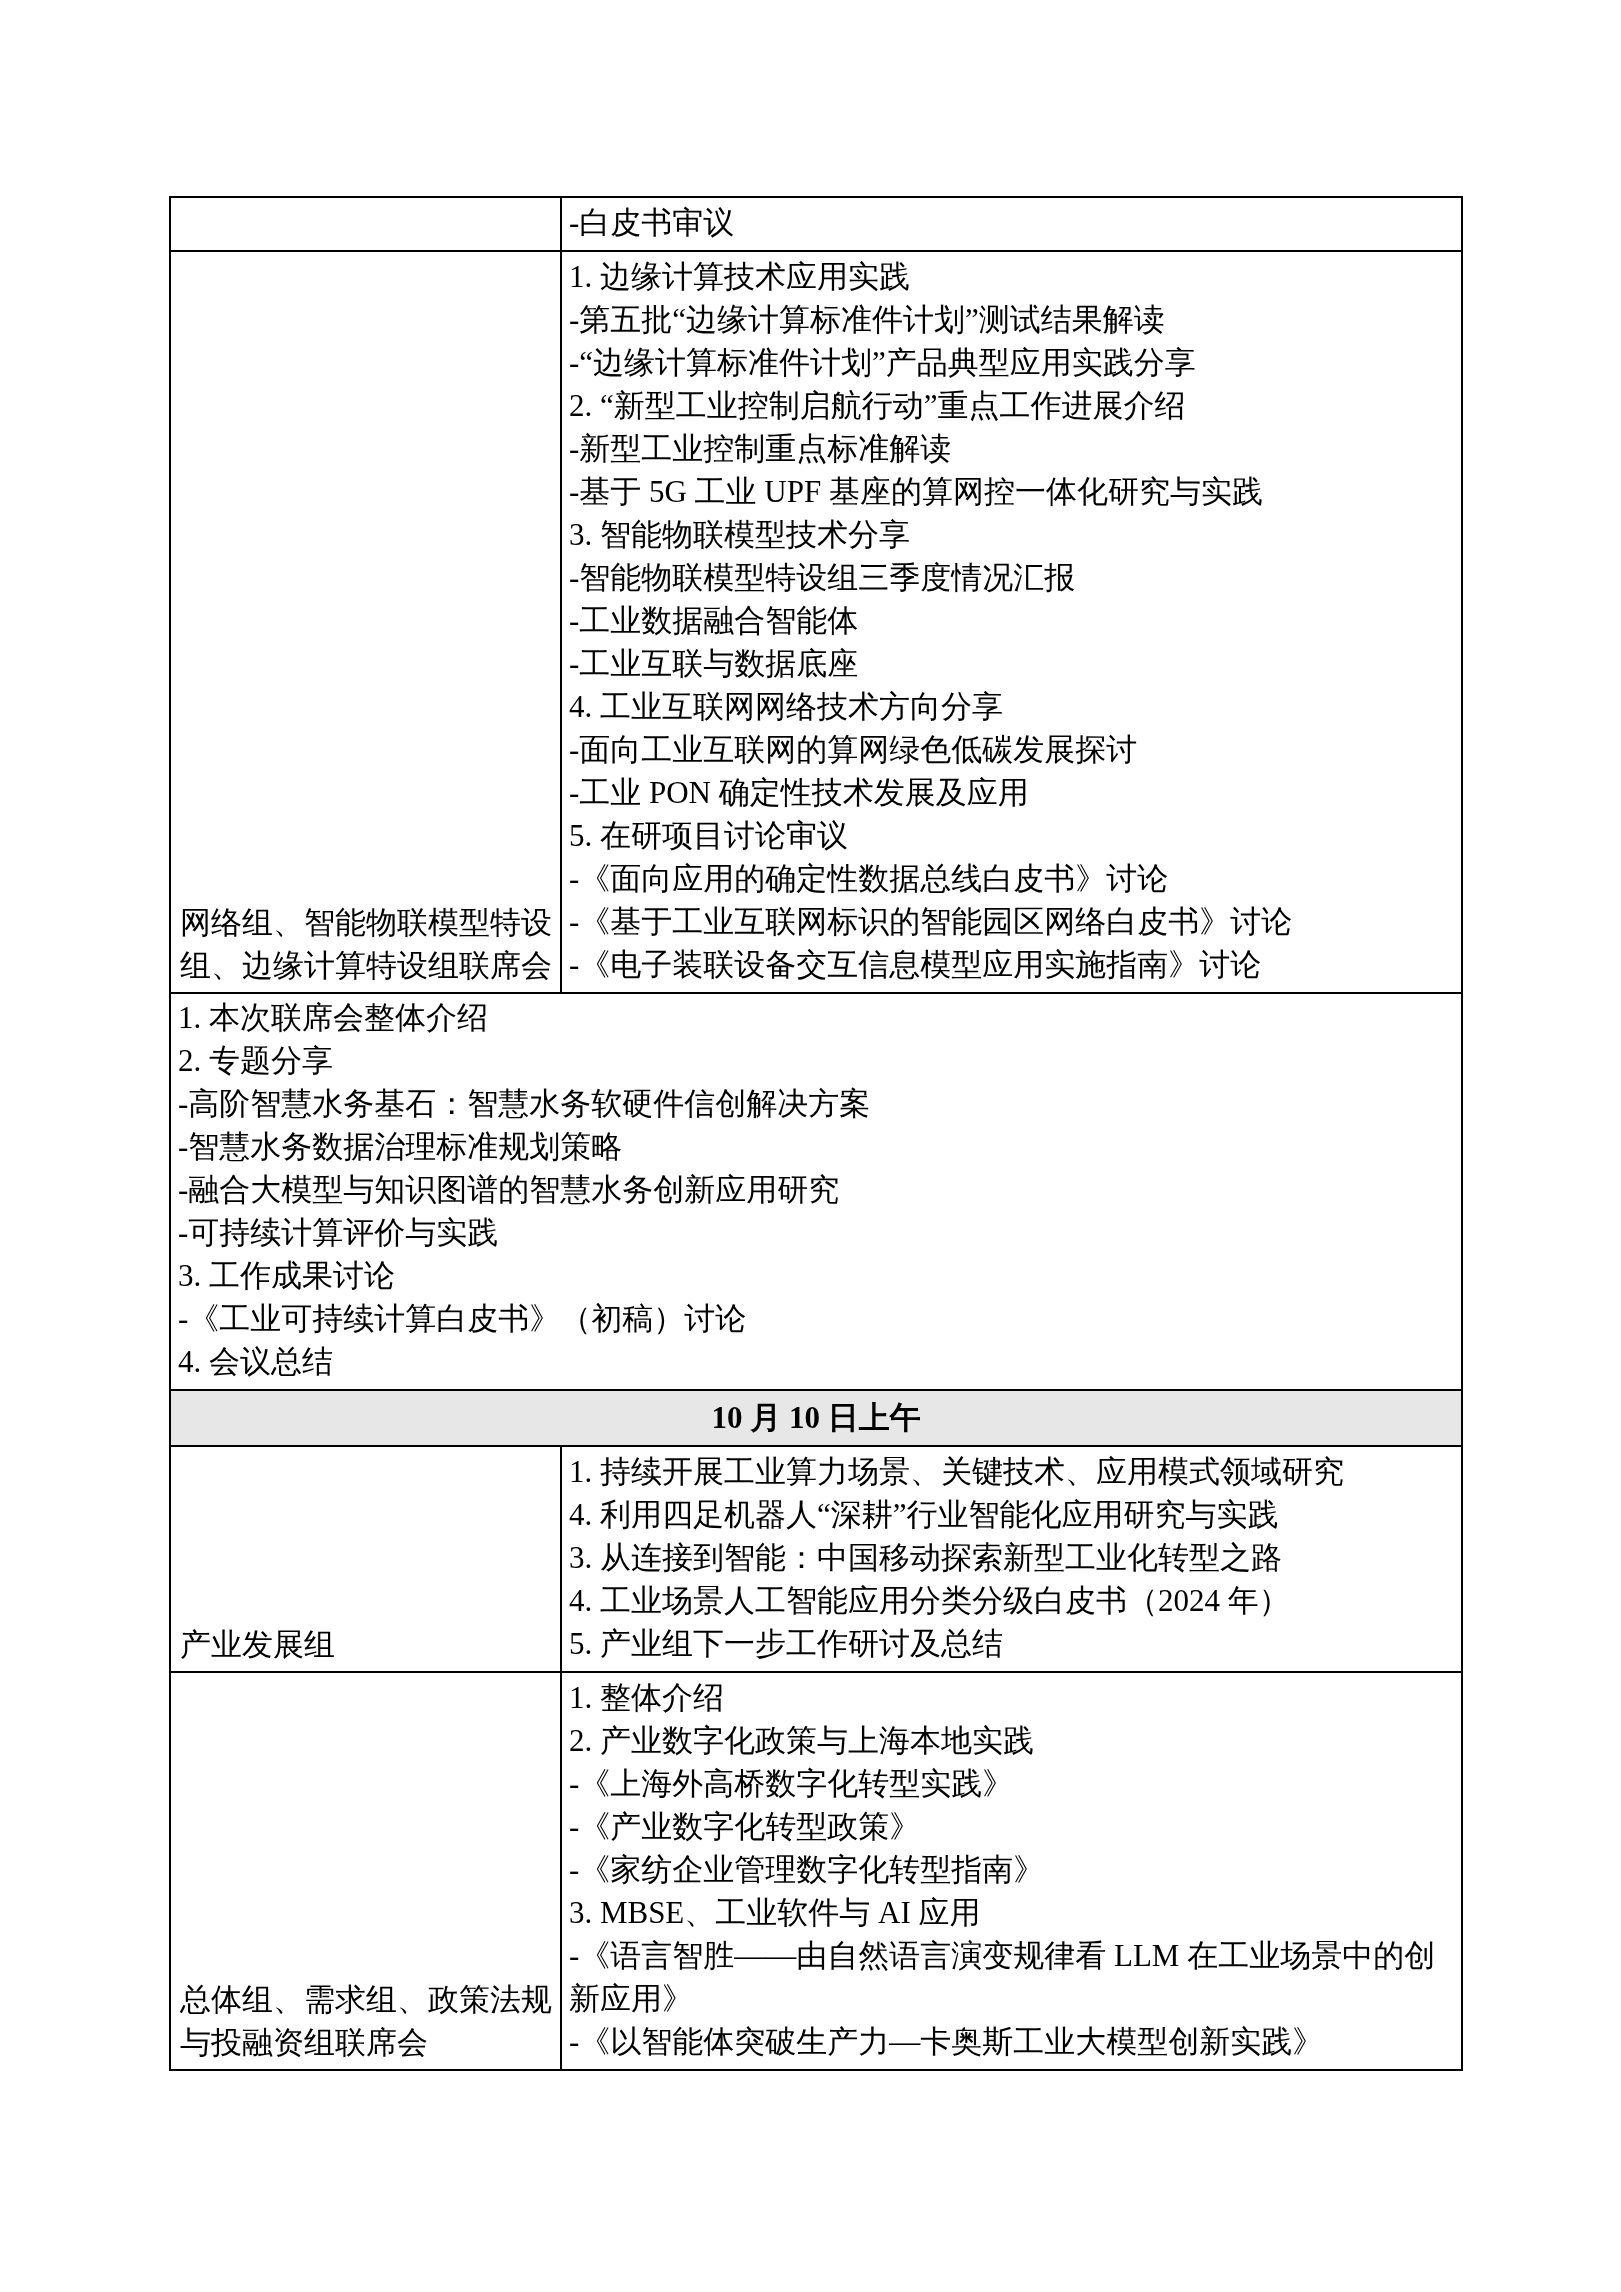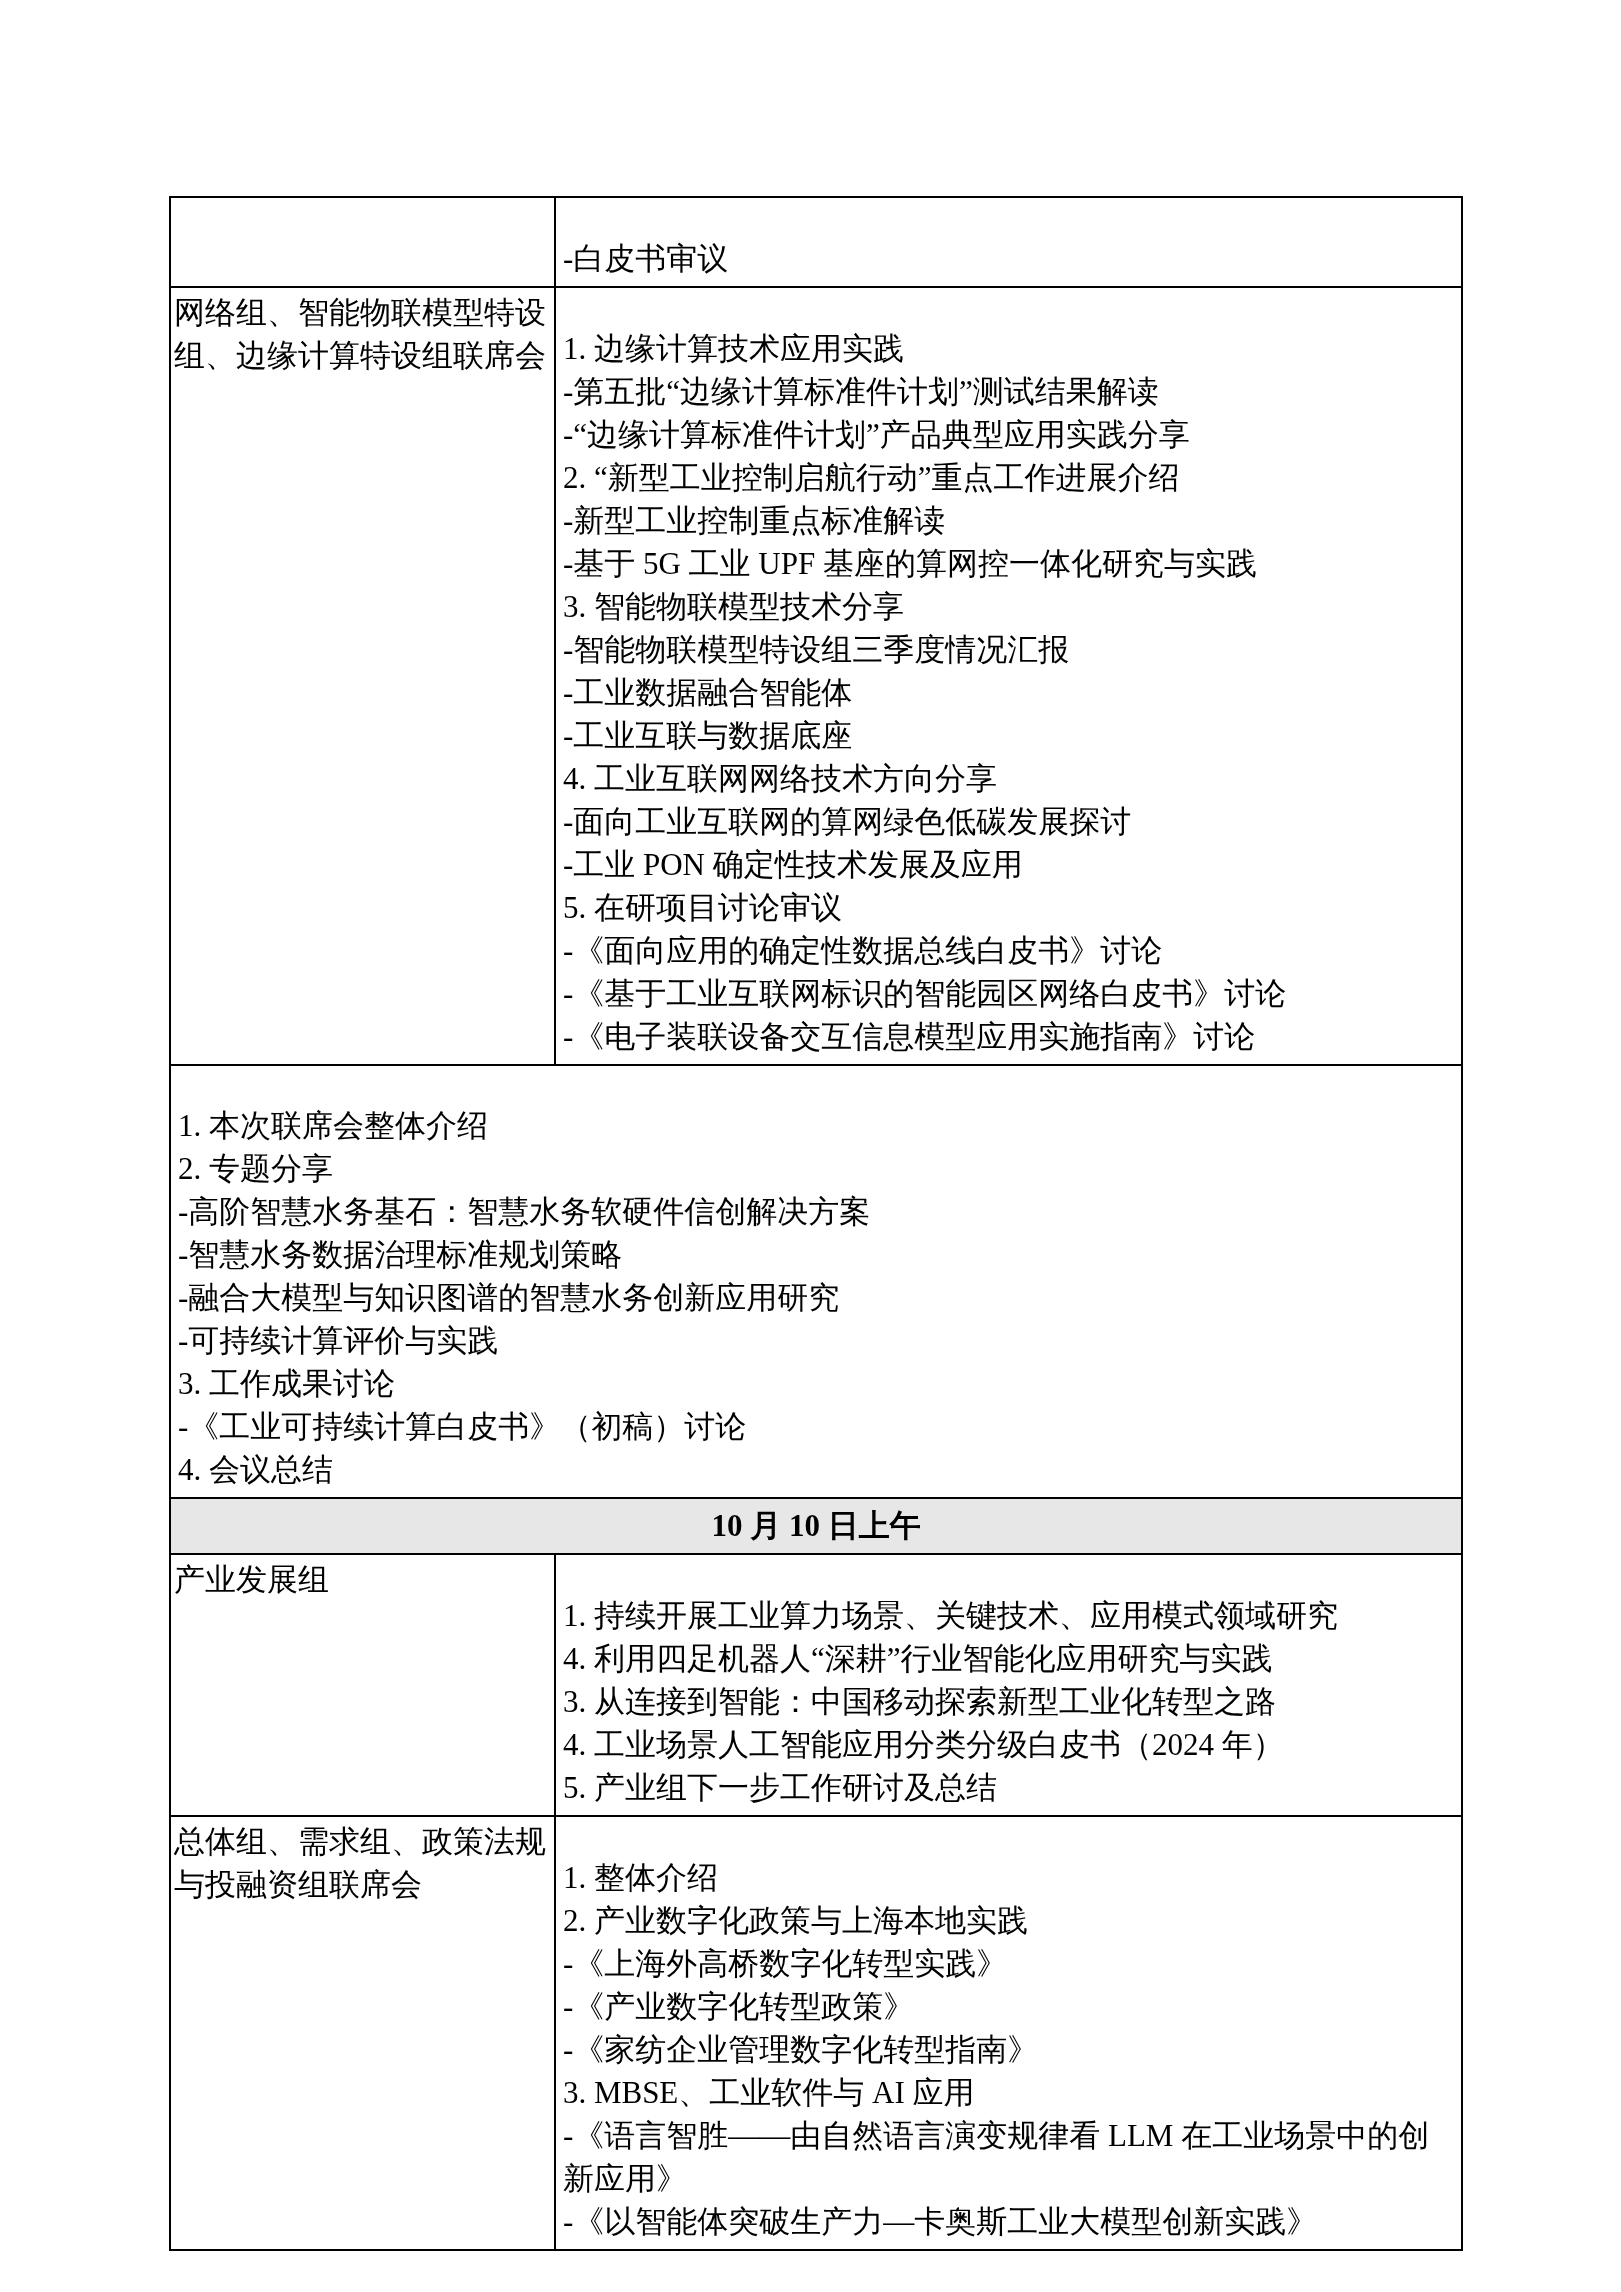--- a/index.html
+++ b/index.html
@@ -40,28 +40,28 @@
     border-top-width: 2.9px;
   }
   .cell {
     box-sizing: border-box;
   }
   .cell.left {
     width: 385px;
     flex: 0 0 385px;
     border-right: 2px solid var(--border-color, #000);
     display: flex;
-    align-items: flex-start;
+    align-items: flex-end;
     padding: 2.9px 3.9px 4.9px 2.9px;
+    margin-left: 6px;
   }
   .cell.right {
     flex: 1 1 auto;
     padding: 2.9px 7.8px 5.9px 6.9px;
     min-height: 49px;
-    margin-top: 36px;
   }
   .agenda-line {
     white-space: normal;
   }
   .t-header-row {
     border-top: 2px solid var(--border-color, #000);
     background: var(--header-bg, #e7e7e7);
     text-align: center;
     font-weight: bold;
     padding: 4.9px 0 5.9px 0;

